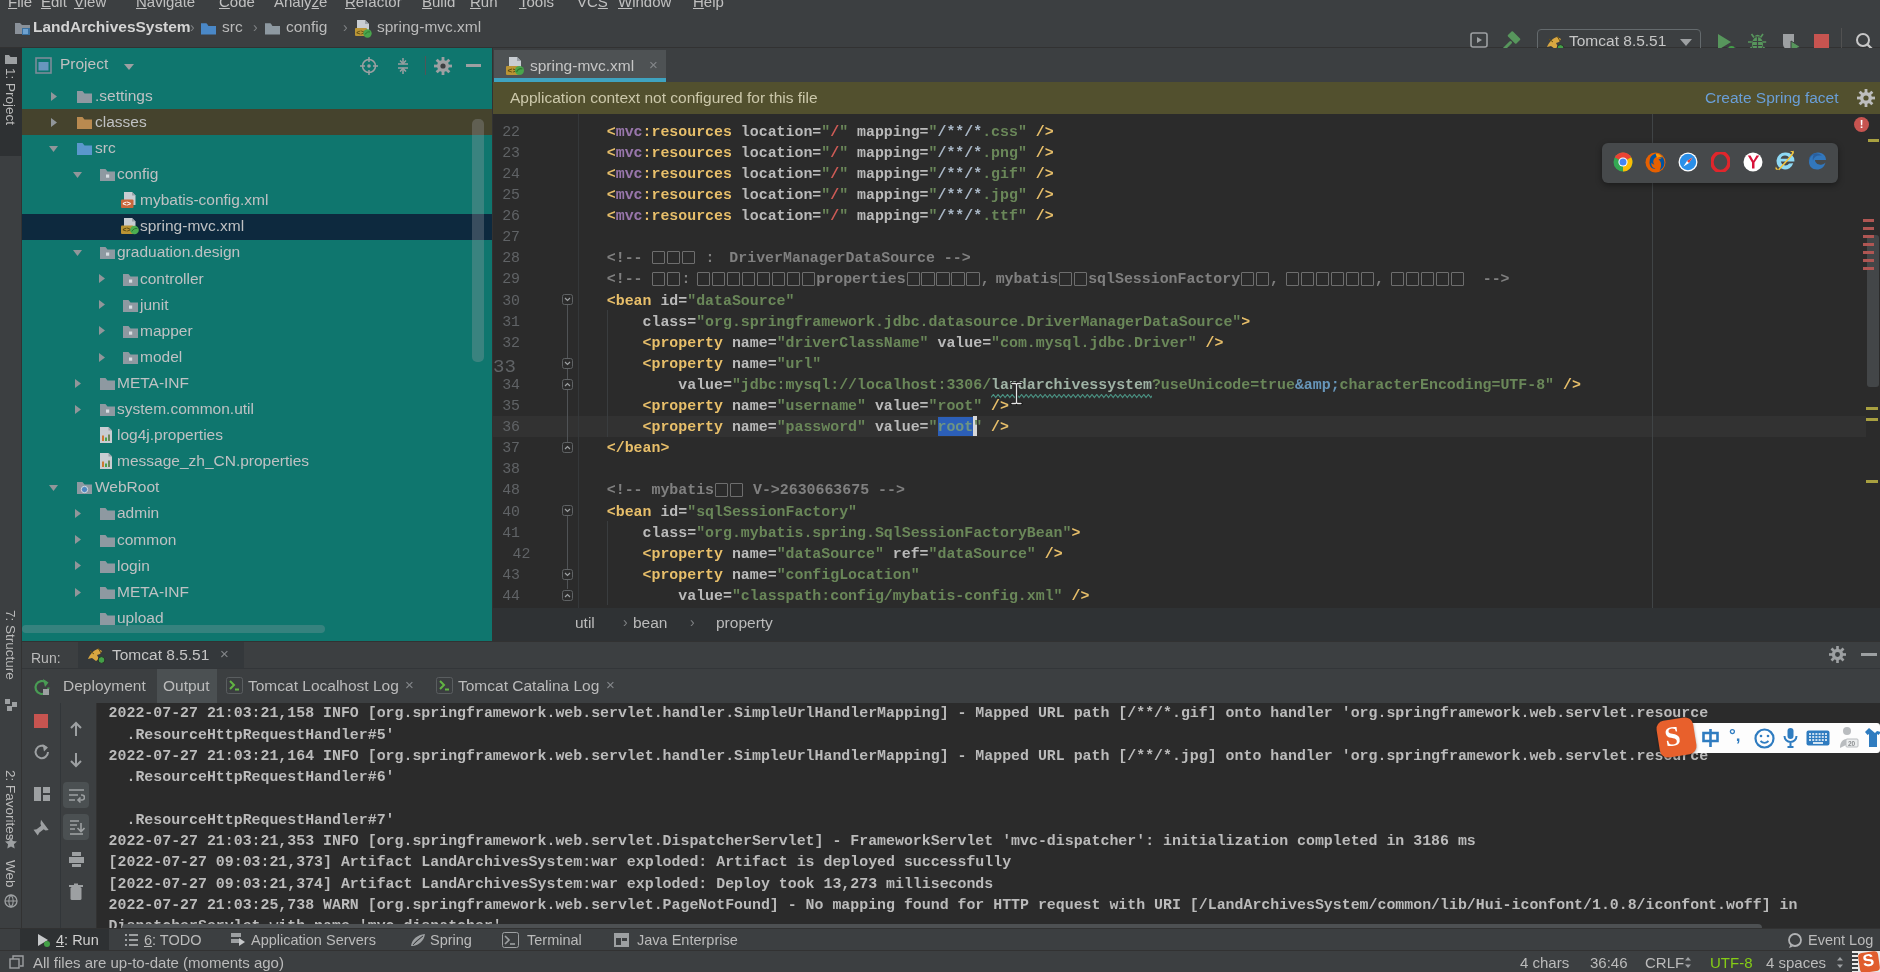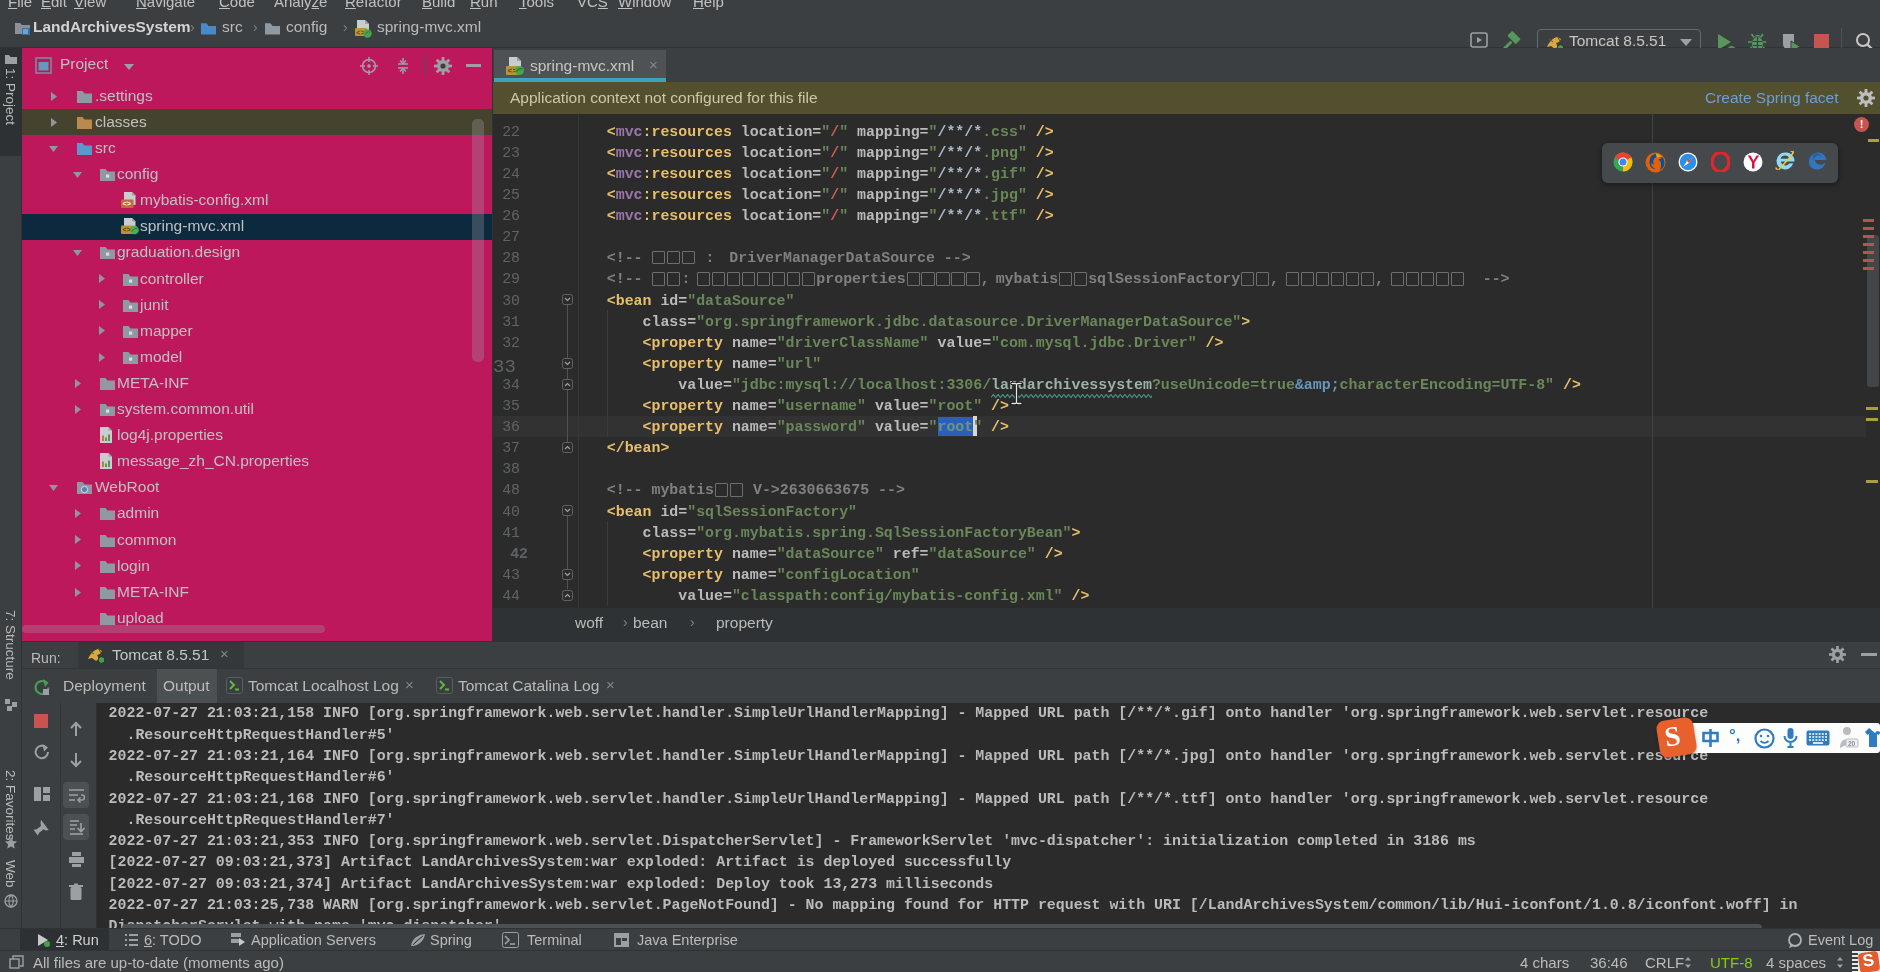--- a/index.html
+++ b/index.html
@@ -114,21 +114,21 @@
     <svg class="abs" style="left:4px;top:788px" width="14" height="14" viewBox="0 0 14 14">
       <path d="M7 1l1.8 3.9 4.2.5-3.1 2.9.8 4.2L7 10.4 3.3 12.5l.8-4.2L1 5.4l4.2-.5z" fill="#9da0a2"></path>
     </svg>
     <div class="abs" style="left:3px;top:812px;width:17px;height:40px;color:#bbbbbb;font-size:13.5px;
  writing-mode:vertical-lr;">Web</div>
     <svg class="abs" style="left:4px;top:846px" width="14" height="14" viewBox="0 0 14 14">
       <circle cx="7" cy="7" r="6" fill="none" stroke="#9da0a2" stroke-width="1.3"></circle>
       <path d="M1 7h12M7 1c3 3 3 9 0 12c-3-3-3-9 0-12" fill="none" stroke="#9da0a2" stroke-width="1.1"></path>
     </svg>
   </div>
-<div class="abs" style="left:22px;top:48px;width:471px;height:593px;background:#be185d;border-right:1px solid #323232;overflow:hidden">
+<div class="abs" style="left:22px;top:48px;width:471px;height:593px;background:#0f766e;border-right:1px solid #323232;overflow:hidden">
     <svg class="abs" style="left:13px;top:9px" width="17" height="17" viewBox="0 0 17 17">
 <rect x="1" y="1" width="15" height="15" fill="none" stroke="#7c8c99" stroke-width="1.6"></rect>
 <rect x="3.5" y="5" width="10" height="8.5" fill="#6896bd"></rect>
     </svg>
     <span class="abs" style="left:38px;top:7px;color:#c0c0c0;font-size:15.5px">Project</span>
     <svg class="abs" style="left:101px;top:15px" width="12" height="8" viewBox="0 0 12 8">
       <path d="M1 1l5 6 5-6z" fill="#9da0a2"></path>
     </svg>
     <svg class="abs" style="left:338px;top:9px" width="18" height="18" viewBox="0 0 18 18">
 <circle cx="9" cy="9" r="6.5" fill="none" stroke="#9da0a2" stroke-width="1.5"></circle>
@@ -364,21 +364,21 @@
       <div class="abs mono" style="left:0px;top:220.7px;width:27px;text-align:right;color:#606366;font-size:14.9px;font-weight:normal">32</div>
       <div class="abs mono" style="left:0px;top:241.8px;width:27px;text-align:left;color:#606366;font-size:19px;font-weight:normal">33</div>
       <div class="abs mono" style="left:0px;top:262.9px;width:27px;text-align:right;color:#606366;font-size:14.9px;font-weight:normal">34</div>
       <div class="abs mono" style="left:0px;top:284.0px;width:27px;text-align:right;color:#606366;font-size:14.9px;font-weight:normal">35</div>
       <div class="abs mono" style="left:0px;top:305.1px;width:27px;text-align:right;color:#606366;font-size:14.9px;font-weight:normal">36</div>
       <div class="abs mono" style="left:0px;top:326.2px;width:27px;text-align:right;color:#606366;font-size:14.9px;font-weight:normal">37</div>
       <div class="abs mono" style="left:0px;top:347.3px;width:27px;text-align:right;color:#606366;font-size:14.9px;font-weight:normal">38</div>
       <div class="abs mono" style="left:0px;top:368.4px;width:27px;text-align:right;color:#606366;font-size:14.9px;font-weight:normal">48</div>
       <div class="abs mono" style="left:0px;top:389.5px;width:27px;text-align:right;color:#606366;font-size:14.9px;font-weight:normal">40</div>
       <div class="abs mono" style="left:0px;top:410.6px;width:27px;text-align:right;color:#606366;font-size:14.9px;font-weight:normal">41</div>
-      <div class="abs mono" style="left:8px;top:431.7px;width:27px;text-align:right;color:#606366;font-size:14.9px;font-weight:bold">42</div>
+      <div class="abs mono" style="left:15px;top:431.7px;width:27px;text-align:center;color:#606366;font-size:14.9px;font-weight:normal">42</div>
       <div class="abs mono" style="left:0px;top:452.8px;width:27px;text-align:right;color:#606366;font-size:14.9px;font-weight:normal">43</div>
       <div class="abs mono" style="left:0px;top:473.9px;width:27px;text-align:right;color:#606366;font-size:14.9px;font-weight:normal">44</div>
       <div class="abs" style="left:74px;top:191px;width:1px;height:137px;background:#505356"></div>
       <div class="abs" style="left:74px;top:402px;width:1px;height:73px;background:#505356"></div>
       <svg class="abs" style="left:69px;top:180.4px" width="11" height="11" viewBox="0 0 11 11">
 <rect x="0.5" y="0.5" width="10" height="10" rx="2" fill="#2b2b2b" stroke="#5f6264" stroke-width="1"></rect>
 <path d="M3 4l2.5 2.5L8 4" fill="none" stroke="#9da0a2" stroke-width="1.2"></path>
       </svg>
       <svg class="abs" style="left:69px;top:243.7px" width="11" height="11" viewBox="0 0 11 11">
 <rect x="0.5" y="0.5" width="10" height="10" rx="2" fill="#2b2b2b" stroke="#5f6264" stroke-width="1"></rect>
@@ -440,21 +440,21 @@
     <div class="abs" style="left:1370px;top:179px;width:11px;height:3px;background:#b05653"></div>
     <div class="abs" style="left:1370px;top:187px;width:11px;height:3px;background:#b05653"></div>
     <div class="abs" style="left:1370px;top:195px;width:11px;height:3px;background:#b05653"></div>
     <div class="abs" style="left:1370px;top:203px;width:11px;height:3px;background:#b05653"></div>
     <div class="abs" style="left:1370px;top:211px;width:11px;height:3px;background:#b05653"></div>
     <div class="abs" style="left:1370px;top:219px;width:11px;height:3px;background:#b05653"></div>
     <div class="abs" style="left:1373px;top:359px;width:12px;height:3px;background:#a8a040"></div>
     <div class="abs" style="left:1373px;top:370px;width:12px;height:3px;background:#a8a040"></div>
     <div class="abs" style="left:1373px;top:432px;width:12px;height:3px;background:#a8a040"></div>
     <div class="abs" style="left:0;top:560px;width:1387px;height:33px;background:#2f3234">
-      <span class="abs" style="left:82px;top:6px;color:#bbbbbb;font-size:15.5px">woff</span>
+      <span class="abs" style="left:82px;top:6px;color:#bbbbbb;font-size:15.5px">util</span>
       <span class="abs" style="left:130px;top:6px;color:#7e8183;font-size:14px">›</span>
       <span class="abs" style="left:140px;top:6px;color:#bbbbbb;font-size:15.5px">bean</span>
       <span class="abs" style="left:197px;top:6px;color:#7e8183;font-size:14px">›</span>
       <span class="abs" style="left:223px;top:6px;color:#bbbbbb;font-size:15.5px">property</span>
     </div>
   </div>
 <div class="abs" style="left:22px;top:641px;width:1858px;height:287px;background:#3c3f41;border-top:1px solid #323232">
     <span class="abs" style="left:9px;top:8px;color:#bbbbbb;font-size:14px">Run:</span>
     <div class="abs" style="left:56px;top:0;width:166px;height:26px;background:#34383b"></div>
     <svg class="abs" style="left:64px;top:3px" width="20" height="19" viewBox="0 0 20 19">
@@ -541,21 +541,20 @@
     <svg class="abs" style="left:46px;top:241px" width="16" height="18" viewBox="0 0 16 18">
 <rect x="2.5" y="4" width="11" height="13" rx="1.5" fill="#9da0a2"></rect>
       <rect x="1" y="2" width="14" height="2" fill="#9da0a2"></rect>
       <rect x="6" y="0.5" width="4" height="2" fill="#9da0a2"></rect>
     </svg>
     <div class="abs" style="left:75px;top:61px;width:1783px;height:226px;background:#2b2b2b;overflow:hidden">
       <div class="abs mono" style="left:11.6px;top:2.3px;font-size:14.9px;color:#bbbbbb">2022-07-27 21:03:21,158 INFO [org.springframework.web.servlet.handler.SimpleUrlHandlerMapping] - Mapped URL path [/**/*.gif] onto handler 'org.springframework.web.servlet.resource</div>
       <div class="abs mono" style="left:11.6px;top:23.6px;font-size:14.9px;color:#bbbbbb">  .ResourceHttpRequestHandler#5'</div>
       <div class="abs mono" style="left:11.6px;top:44.9px;font-size:14.9px;color:#bbbbbb">2022-07-27 21:03:21,164 INFO [org.springframework.web.servlet.handler.SimpleUrlHandlerMapping] - Mapped URL path [/**/*.jpg] onto handler 'org.springframework.web.servlet.resource</div>
       <div class="abs mono" style="left:11.6px;top:66.2px;font-size:14.9px;color:#bbbbbb">  .ResourceHttpRequestHandler#6'</div>
-      <div class="abs mono" style="left:11.6px;top:87.5px;font-size:14.9px;color:#bbbbbb">2022-07-27 21:03:21,168 INFO [org.springframework.web.servlet.handler.SimpleUrlHandlerMapping] - Mapped URL path [/**/*.ttf] onto handler 'org.springframework.web.servlet.resource</div>
       <div class="abs mono" style="left:11.6px;top:108.8px;font-size:14.9px;color:#bbbbbb">  .ResourceHttpRequestHandler#7'</div>
       <div class="abs mono" style="left:11.6px;top:130.1px;font-size:14.9px;color:#bbbbbb">2022-07-27 21:03:21,353 INFO [org.springframework.web.servlet.DispatcherServlet] - FrameworkServlet 'mvc-dispatcher': initialization completed in 3186 ms</div>
       <div class="abs mono" style="left:11.6px;top:151.4px;font-size:14.9px;color:#bbbbbb">[2022-07-27 09:03:21,373] Artifact LandArchivesSystem:war exploded: Artifact is deployed successfully</div>
       <div class="abs mono" style="left:11.6px;top:172.7px;font-size:14.9px;color:#bbbbbb">[2022-07-27 09:03:21,374] Artifact LandArchivesSystem:war exploded: Deploy took 13,273 milliseconds</div>
       <div class="abs mono" style="left:11.6px;top:194.0px;font-size:14.9px;color:#bbbbbb">2022-07-27 21:03:25,738 WARN [org.springframework.web.servlet.PageNotFound] - No mapping found for HTTP request with URI [/LandArchivesSystem/common/lib/Hui-iconfont/1.0.8/iconfont.woff] in</div>
       <div class="abs mono" style="left:11.6px;top:215.3px;font-size:14.9px;color:#bbbbbb">DispatcherServlet with name 'mvc-dispatcher'</div>
       <div class="abs" style="left:25px;top:221px;width:1640px;height:8px;background:#4d5052;border-radius:4px"></div>
     </div>
   </div>
 <div class="abs" style="left:0;top:928px;width:1880px;height:22px;background:#3c3f41;border-top:1px solid #323232">

